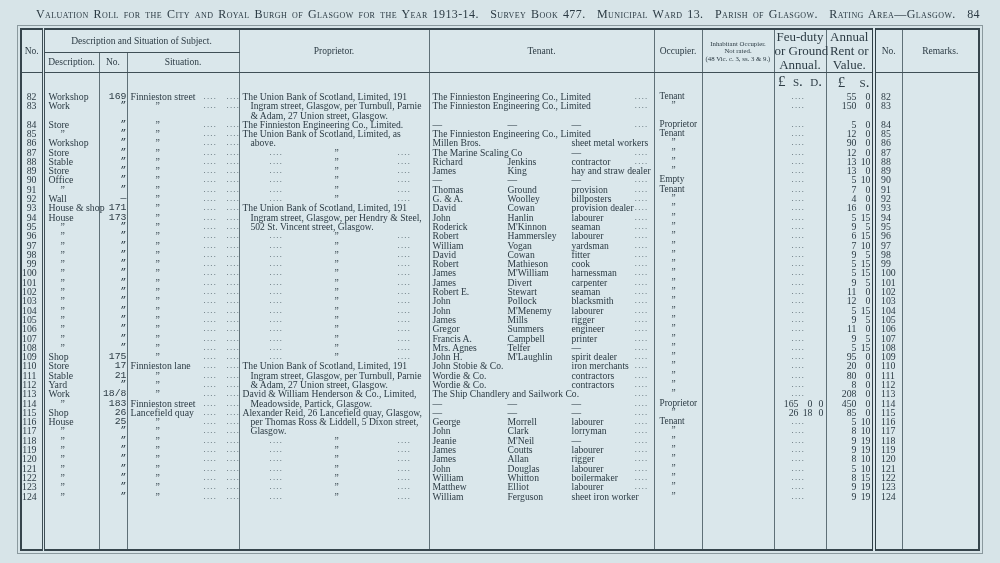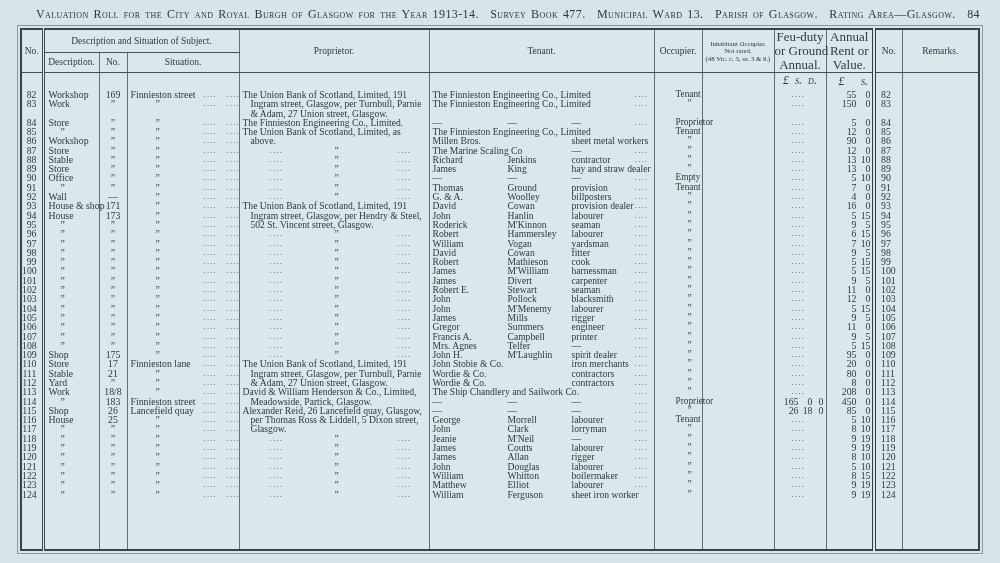--- a/index.html
+++ b/index.html
@@ -31,49 +31,49 @@
   }
   tr.h1 th{height:18px;}
   tr.h2 th{height:15px;}
   .small3 span{display:block;}
   .h-inhab{font-size:6.8px;line-height:1.1;}
   .h-3ln span{font-size:13px;line-height:1.08;}
   
   .dbl{border-left:3px double #3f4f56;}
   .dbl2{border-left:4px double #2f3f46;}
   
-  tr.money td{height:13px;font-size:12px;font-style:italic;font-variant:small-caps;border-bottom:none;vertical-align:middle;}
+  tr.money td{height:13px;font-size:15px;font-variant:small-caps;border-bottom:none;vertical-align:middle;}
   td.mf{text-align:center;white-space:pre;}
   td.mr{position:relative;}
   td.mr .mrl{position:absolute;left:0;top:1px;width:30px;text-align:center;}
   td.mr .mrs{position:absolute;left:32px;top:1px;width:12px;text-align:center;}
   
   tbody td{height:9px;line-height:9.3px;font-size:9.8px;vertical-align:top;position:relative;}
   tbody tr:first-child td{padding-top:2px;}
   .ld{letter-spacing:1.3px;font-size:8.5px;color:#42535b;}
   .dit{margin-left:12px;}
   .c-n{text-align:right;padding-right:5px;}
   .c-de{padding-left:4px;}
-  .c-sn{text-align:center;}
+  .c-sn{text-align:right;font-family:Liberation Mono, monospace;}
   .c-si .sit{position:absolute;left:3px;}
   .c-si .dit2{left:28px;}
   .c-si .ld1{position:absolute;left:76px;}
   .c-si .ld2{position:absolute;left:99px;}
   .c-pr{font-size:9.6px;margin-top:10px;}
   .c-pr .prt{position:absolute;left:3px;white-space:pre;}
   .c-pr .ind{left:11px;}
   .c-pr .pd1{position:absolute;left:30px;}
   .c-pr .pq{position:absolute;left:95px;}
   .c-pr .pd2{position:absolute;left:158px;}
   .c-te span{font-size:9.6px;}
   .c-te .ta{position:absolute;left:3px;}
   .c-te .tb{position:absolute;left:78px;}
   .c-te .tc{position:absolute;left:142px;}
   .c-te .tdd{position:absolute;right:5px;font-size:8.5px;letter-spacing:1.3px;color:#42535b;}
-  .c-oc{padding-left:21px;font-size:9.3px;}
+  .c-oc{padding-left:5px;font-size:9.3px;}
   .c-fe .fdots{position:absolute;left:17px;}
   .c-fe .fl{position:absolute;left:0;width:24px;text-align:right;}
   .c-fe .fs{position:absolute;left:26px;width:12px;text-align:right;}
   .c-fe .fd{position:absolute;left:40px;width:9px;text-align:right;}
   .c-re .rl{position:absolute;left:0;width:30px;text-align:right;}
   .c-re .rs{position:absolute;left:32px;width:12px;text-align:right;}
   .c-n2{padding-left:5px;}
   tr.filler td{height:auto;}
 </style>
 </head>

